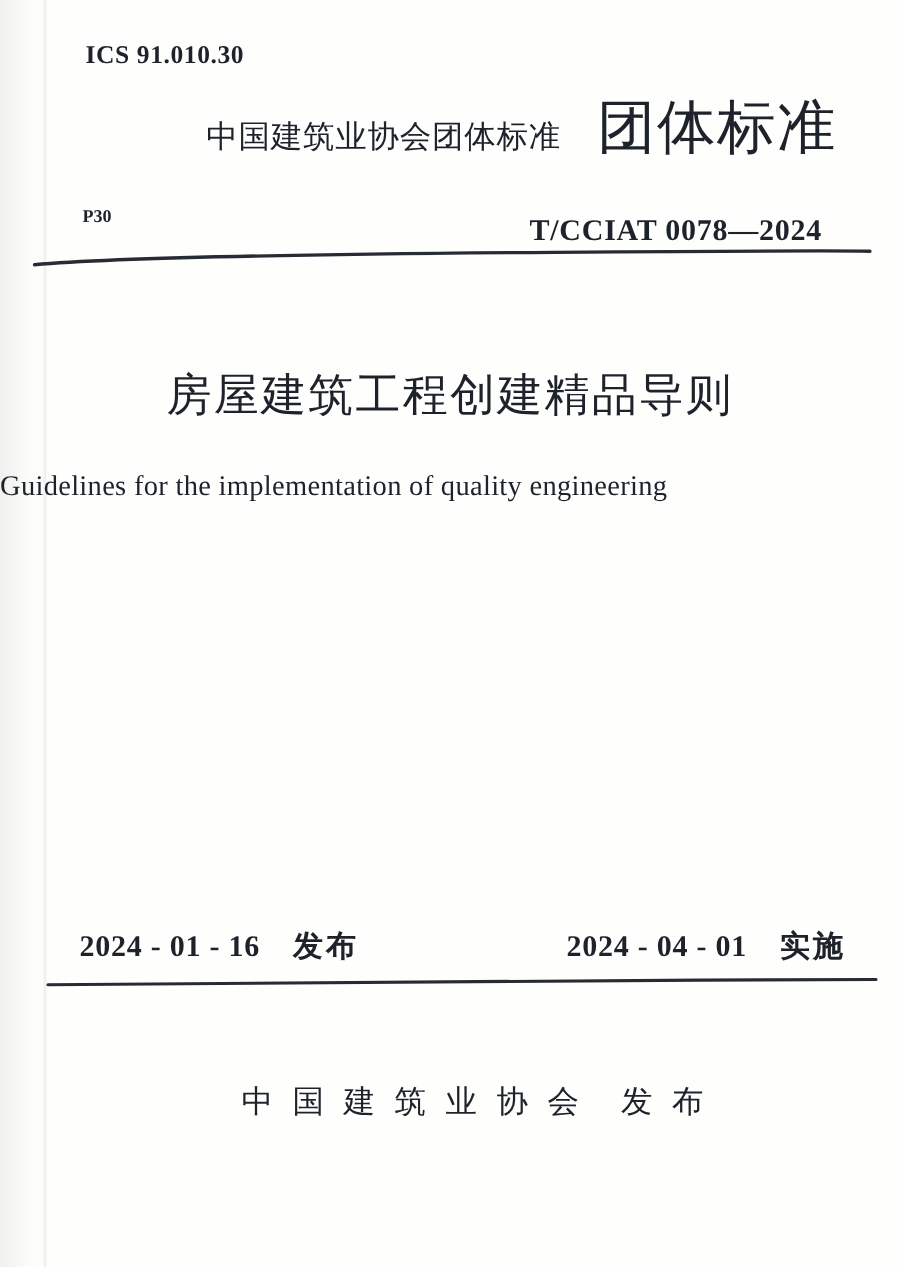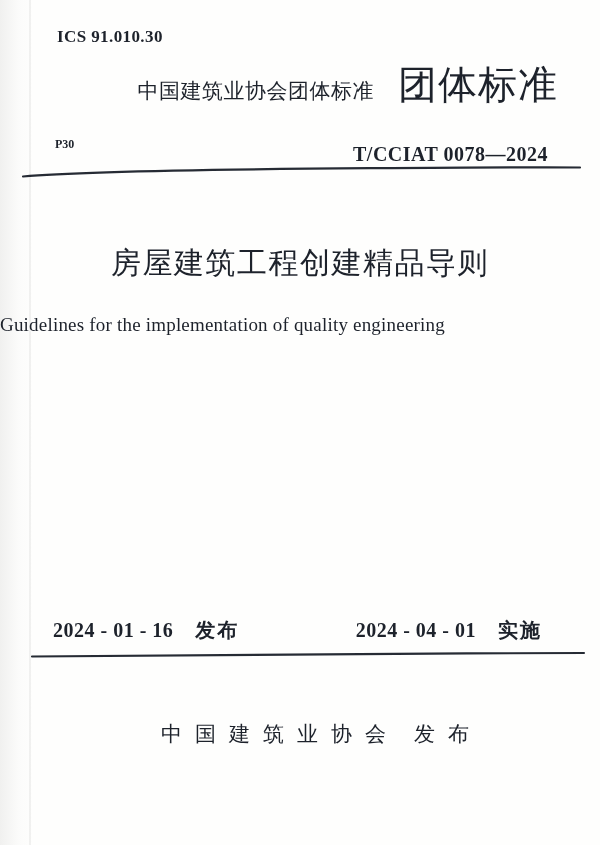--- a/index.html
+++ b/index.html
@@ -104,21 +104,21 @@
   }
 
   .dates-row {
     position: absolute;
     left: 0; top: 617px;
     width: 100%;
     white-space: nowrap;
   }
   .date-group { position: absolute; display: flex; align-items: baseline; gap: 22px; }
   .date-group.issue { left: 53px; }
-  .date-group.impl  { right: 58px; }
+  .date-group.impl  { right: 36px; }
   .date-val {
     font-size: 20px;
     font-weight: bold;
     letter-spacing: 0.5px;
   }
   .date-label {
     font-family: "DejaVu Sans", "Liberation Sans", sans-serif;
     font-size: 20px;
     font-weight: 600;
     letter-spacing: 2px;

